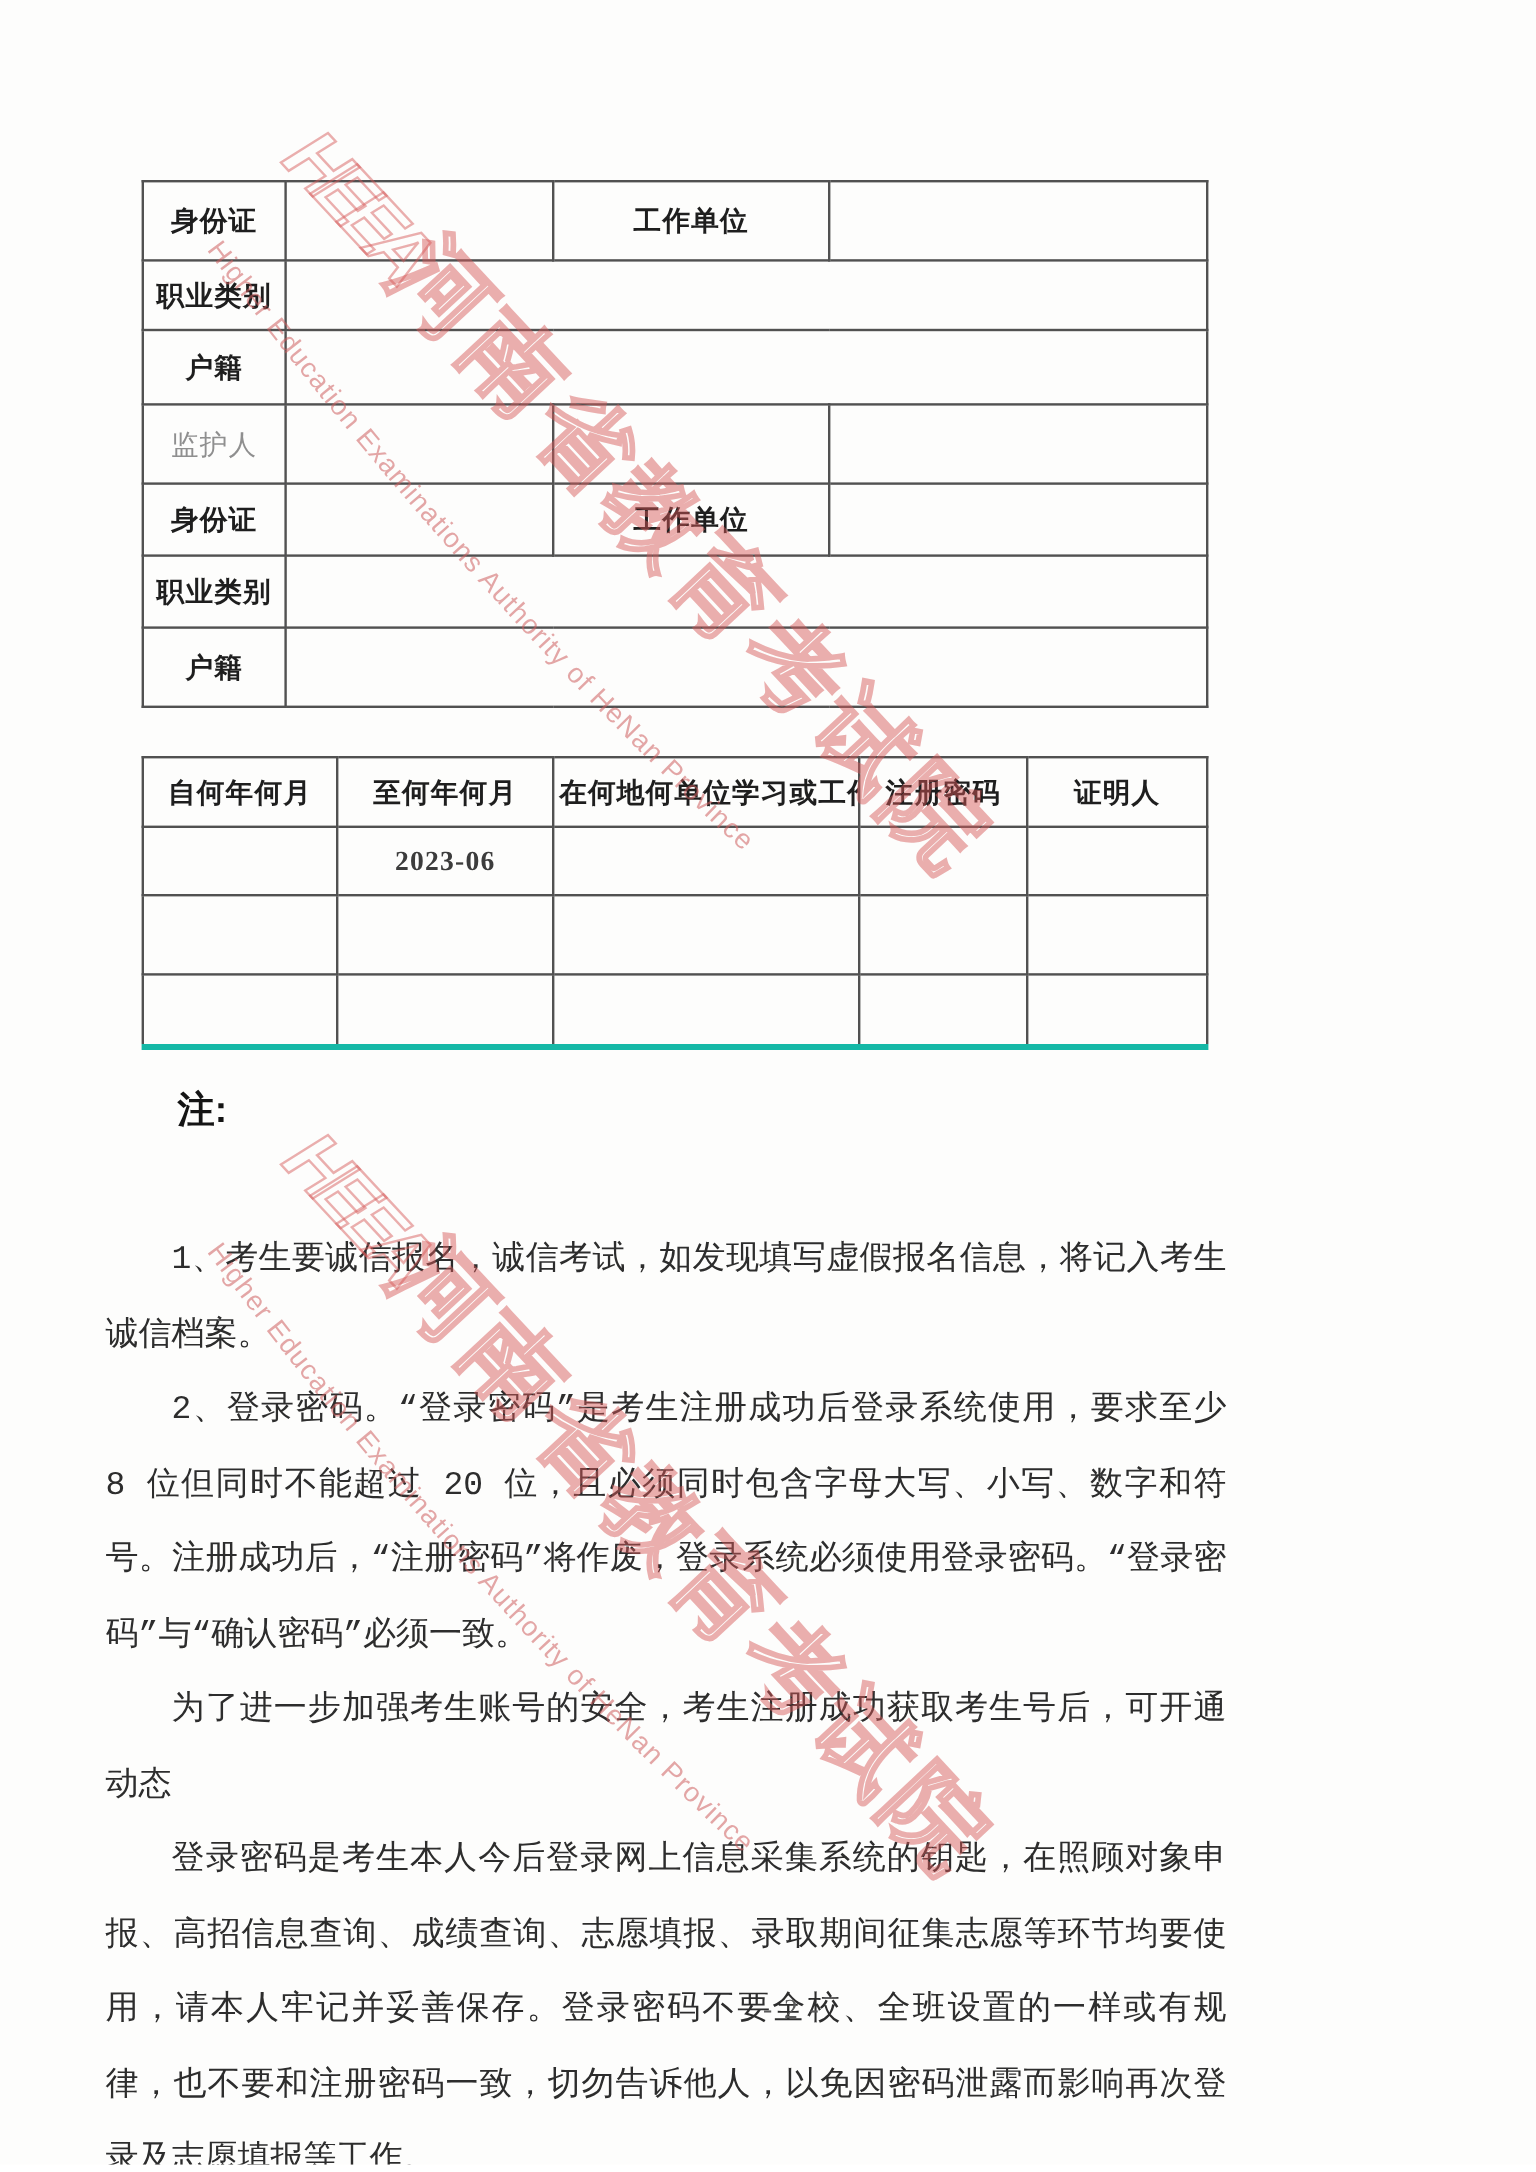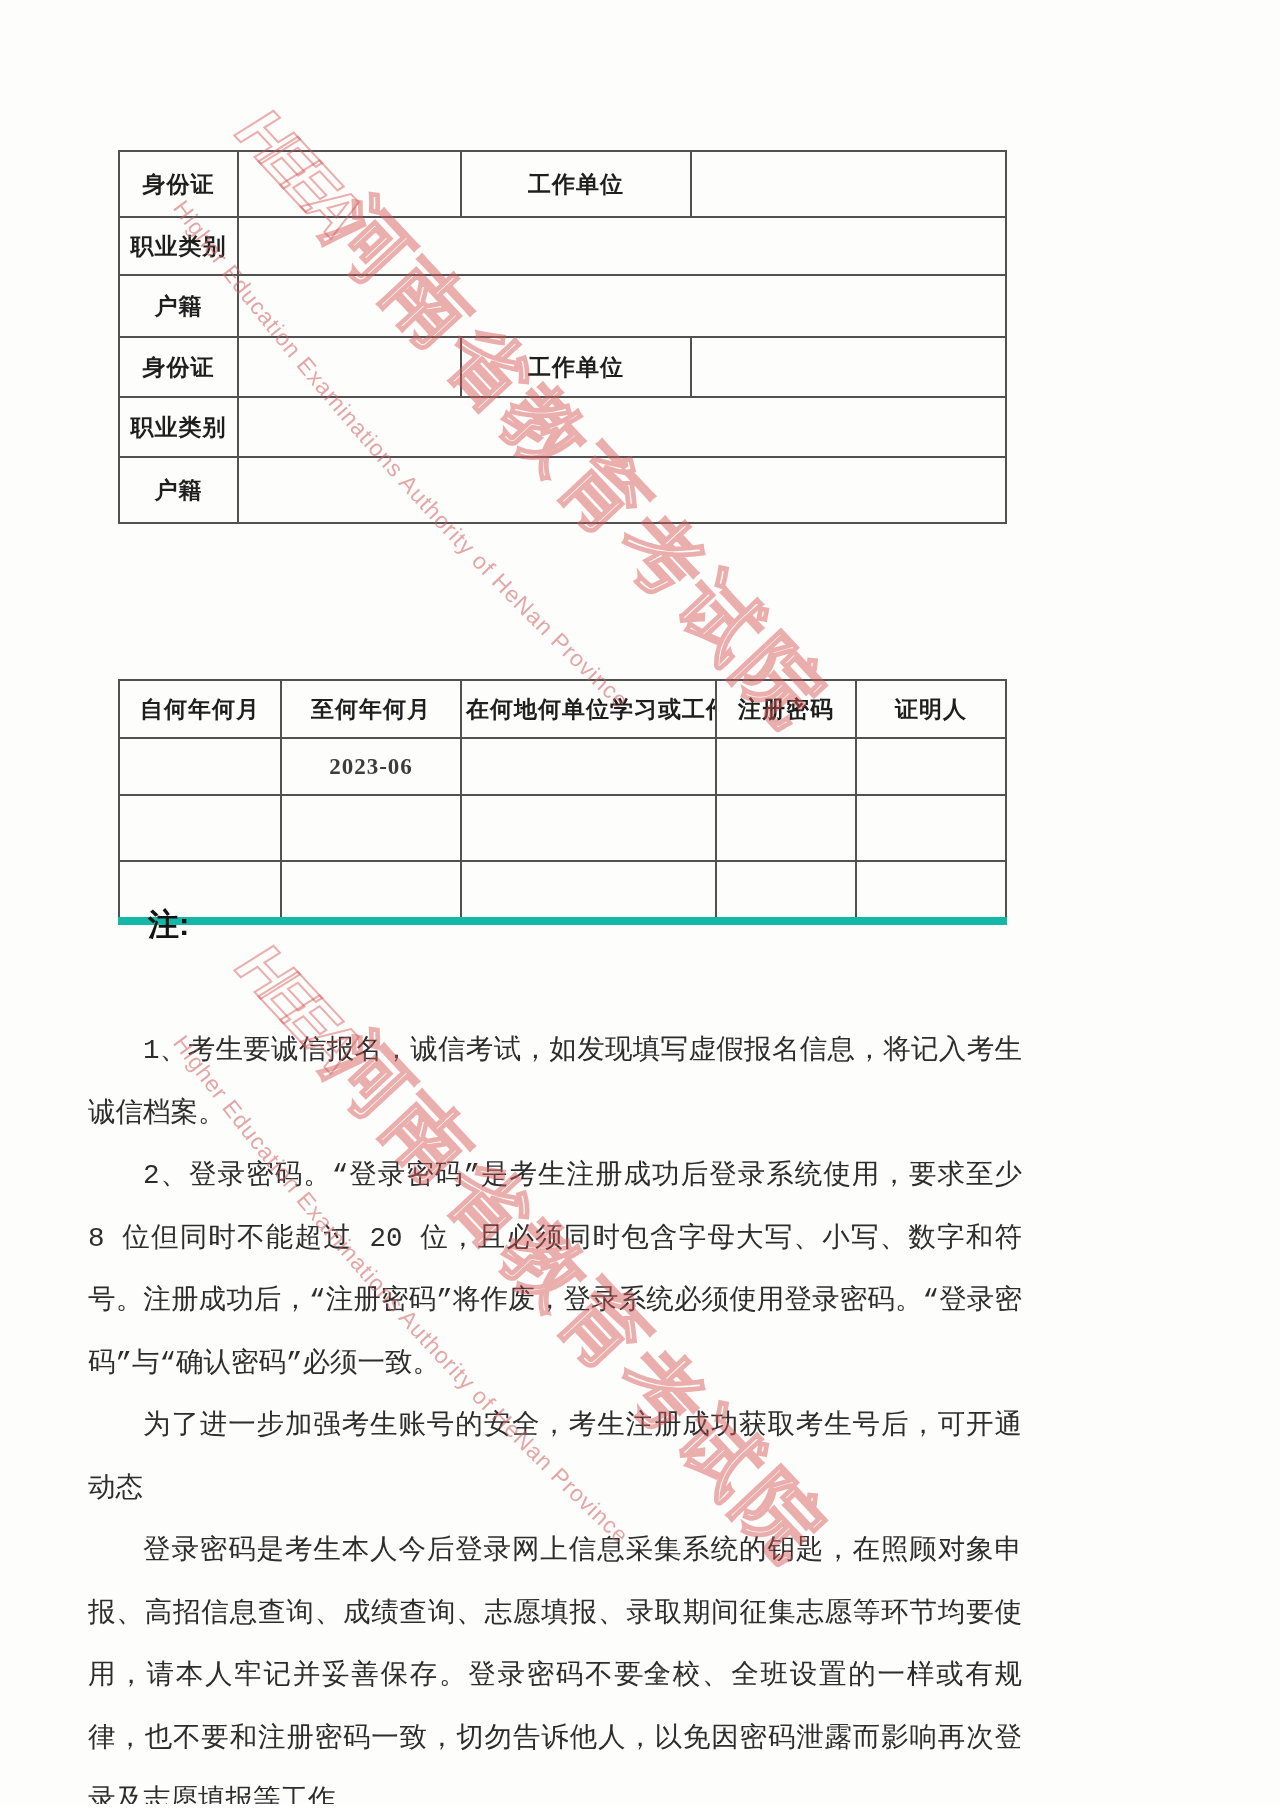--- a/index.html
+++ b/index.html
@@ -12,21 +12,21 @@
   
   .tbl {
     position:absolute; left:118px; border-collapse:collapse; table-layout:fixed;
     background:transparent;
   }
   .tbl td {
     border:2px solid #515151; padding:0 4px; text-align:center; vertical-align:middle;
     overflow:hidden; white-space:nowrap;
   }
   .tbl-info    { top:150px; width:887px; }
-  .tbl-history { top:679px; width:887px; border-bottom:8px solid #14b8a6; }
+  .tbl-history { top:630px; width:887px; border-bottom:5px solid #14b8a6; }
   .lbl {
     font-family:"Liberation Sans","DejaVu Sans",sans-serif;
     font-weight:700; font-size:23px; color:#1e1e1e; letter-spacing:1px;
   }
   .guardian {
     font-family:"Liberation Serif","DejaVu Serif",serif;
     font-weight:400; font-size:23px; color:#8f8f8f; letter-spacing:1px;
   }
   .cell-val { font-size:23px; color:#3c3c3c; letter-spacing:1px;font-weight:bold; }
   
@@ -86,20 +86,26 @@
       <td class="lbl">工作单位</td>
       <td class="cell-val"></td>
     </tr>
     <tr style="height:58px">
       <td class="lbl">职业类别</td>
       <td class="cell-val" colspan="3"></td>
     </tr>
     <tr style="height:62px">
       <td class="lbl">户籍</td>
       <td class="cell-val" colspan="3"></td>
+    </tr>
+    <tr style="height:66px">
+      <td class="guardian">监护人</td>
+      <td class="cell-val"></td>
+      <td class="cell-val"></td>
+      <td class="cell-val"></td>
     </tr>
     <tr style="height:60px">
       <td class="lbl">身份证</td>
       <td class="cell-val"></td>
       <td class="lbl">工作单位</td>
       <td class="cell-val"></td>
     </tr>
     <tr style="height:60px">
       <td class="lbl">职业类别</td>
       <td class="cell-val" colspan="3"></td>

